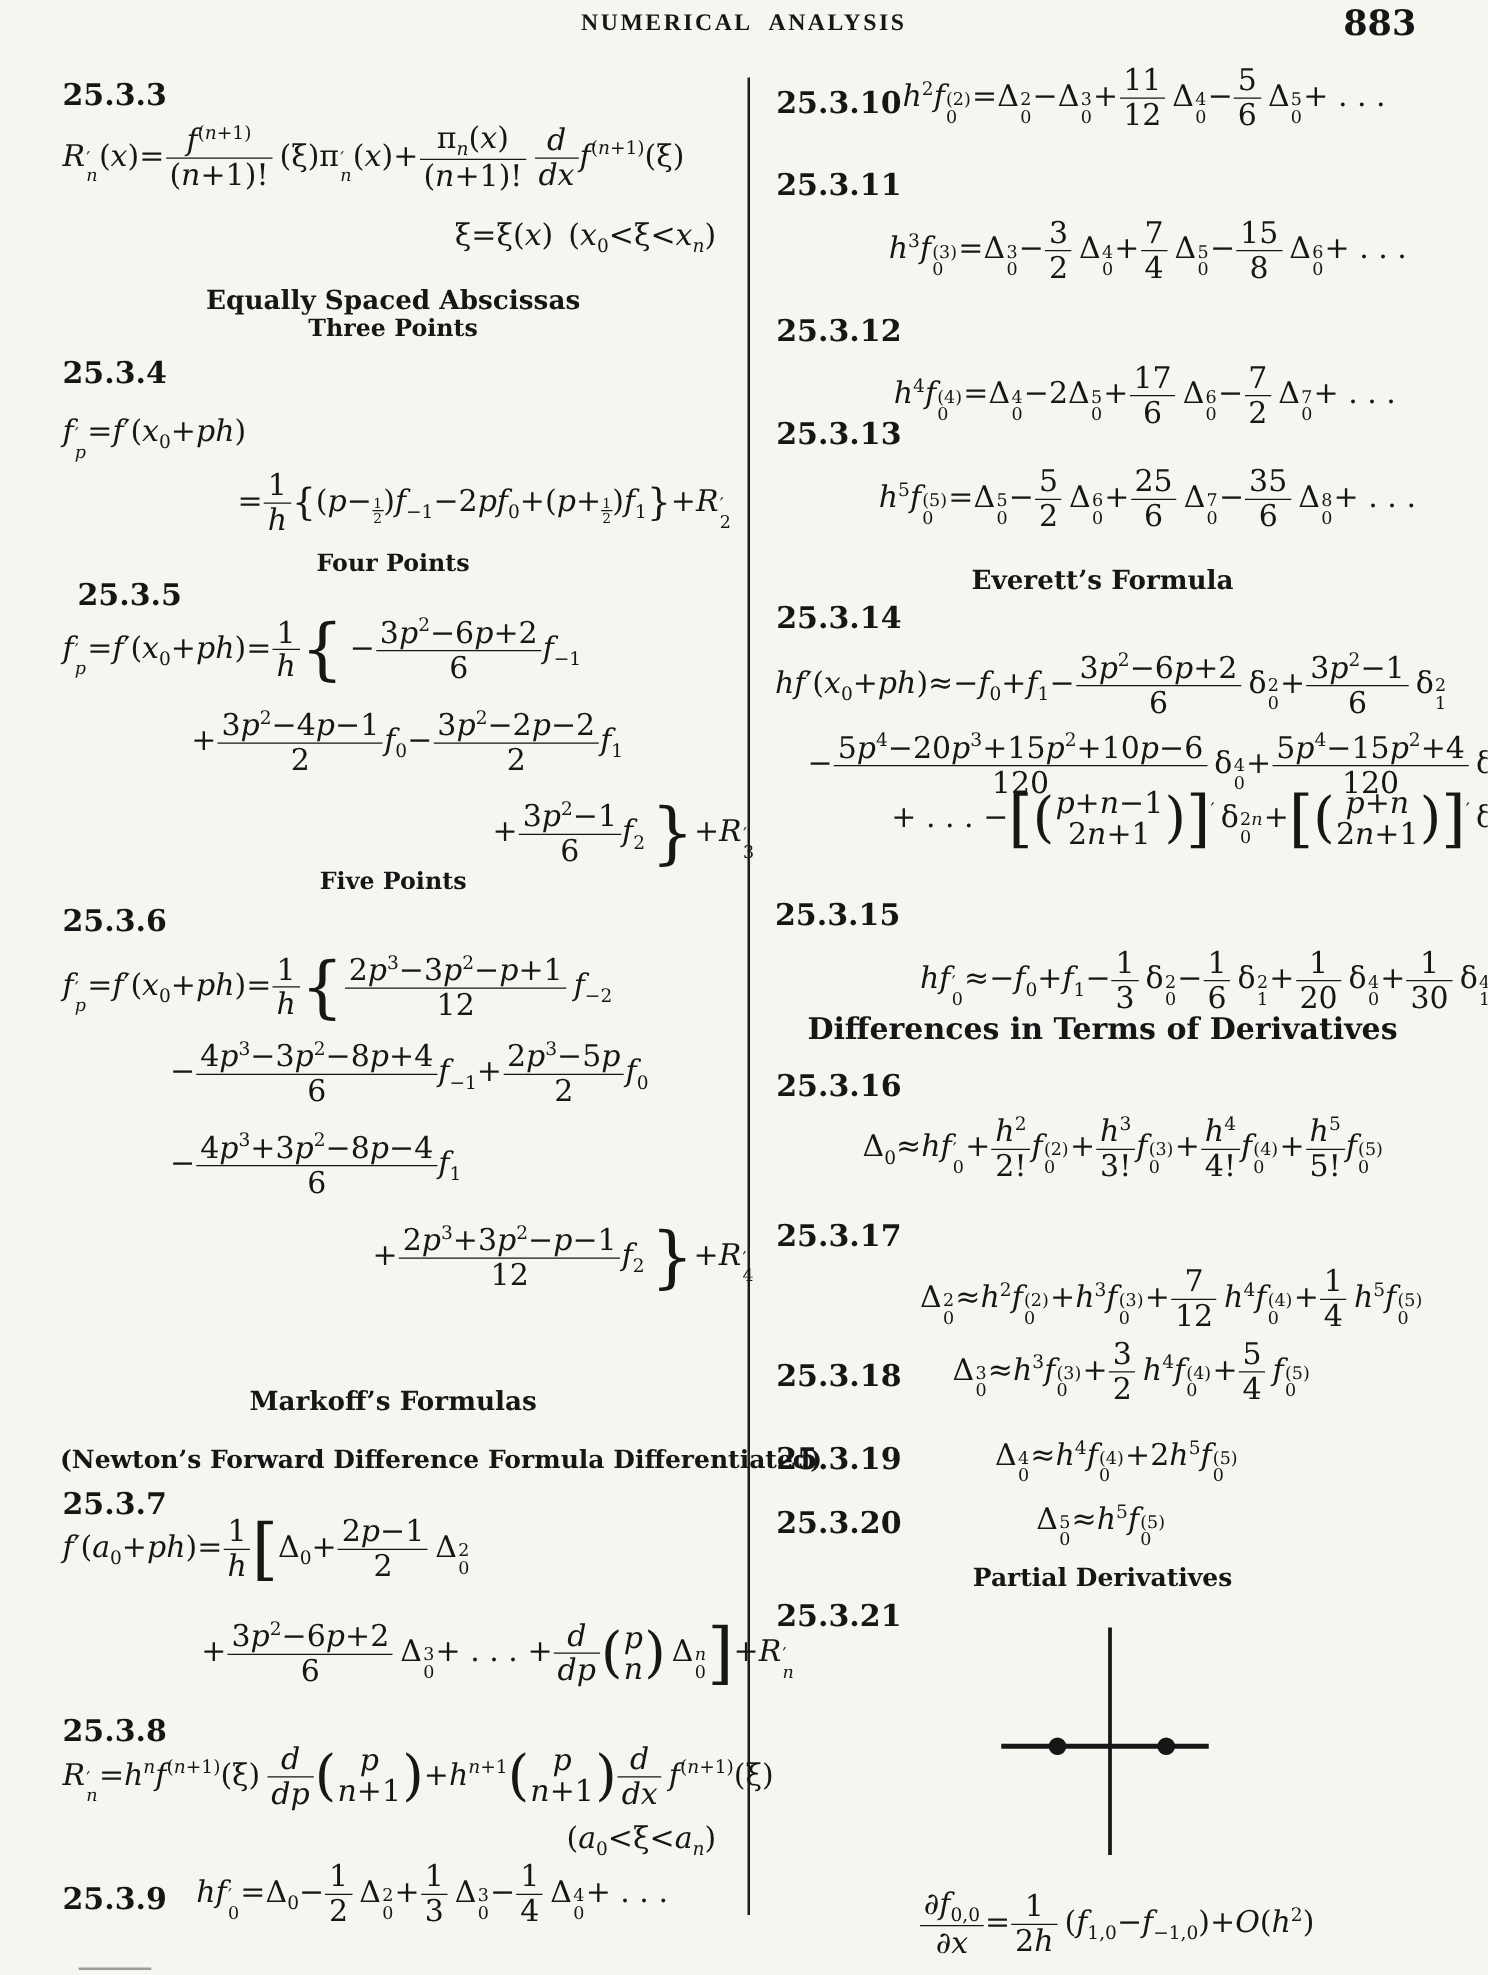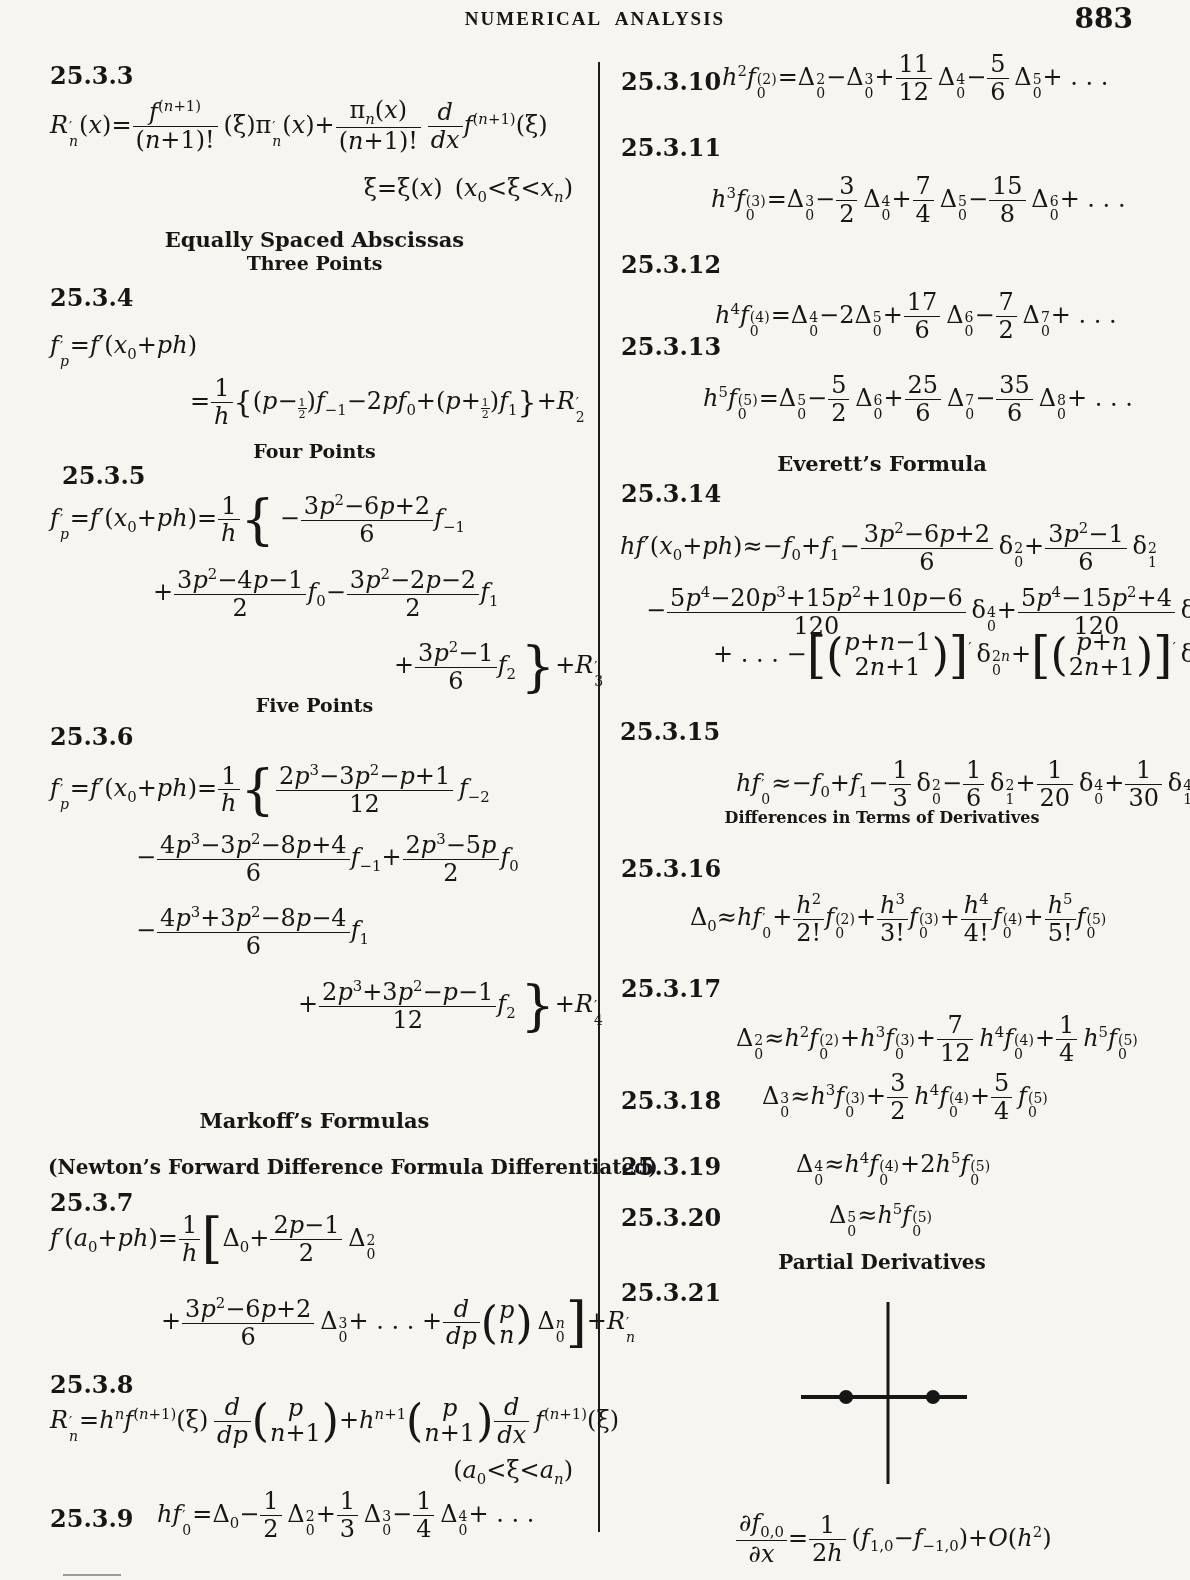--- a/index.html
+++ b/index.html
@@ -109,21 +109,21 @@
 
   <div class="abs hd" style="top:451px;left:0;">Everett’s Formula</div>
   <div class="abs lbl" style="top:479px;left:5px;">25.3.14</div>
   <div class="abs fm" style="top:520px;left:4px;"><i>hf</i>′(<i>x</i><sub>0</sub>+<i>ph</i>)≈−<i>f</i><sub>0</sub>+<i>f</i><sub>1</sub>−<span class="f"><span class="t">3<i>p</i><sup>2</sup>−6<i>p</i>+2</span><span class="b">6</span></span> δ<span class="ss"><span class="u">2</span><span class="l">0</span></span>+<span class="f"><span class="t">3<i>p</i><sup>2</sup>−1</span><span class="b">6</span></span> δ<span class="ss"><span class="u">2</span><span class="l">1</span></span></div>
   <div class="abs fm" style="top:584px;left:30px;">−<span class="f"><span class="t">5<i>p</i><sup>4</sup>−20<i>p</i><sup>3</sup>+15<i>p</i><sup>2</sup>+10<i>p</i>−6</span><span class="b">120</span></span> δ<span class="ss"><span class="u">4</span><span class="l">0</span></span>+<span class="f"><span class="t">5<i>p</i><sup>4</sup>−15<i>p</i><sup>2</sup>+4</span><span class="b">120</span></span> δ</div>
   <div class="abs fm" style="top:630px;left:97px;">+ . . . −<span class="bg3">[</span><span class="bg2">(</span><span class="bn"><span><i>p</i>+<i>n</i>−1</span><span>2<i>n</i>+1</span></span><span class="bg2">)</span><span class="bg3">]</span><sup>′</sup> δ<span class="ss"><span class="u">2<i>n</i></span><span class="l">0</span></span>+<span class="bg3">[</span><span class="bg2">(</span><span class="bn"><span><i>p</i>+<i>n</i></span><span>2<i>n</i>+1</span></span><span class="bg2">)</span><span class="bg3">]</span><sup>′</sup> δ</div>
 
   <div class="abs lbl" style="top:717px;left:4px;">25.3.15</div>
   <div class="abs fm" style="top:757px;left:120px;"><i>hf</i><span class="ss"><span class="u">′</span><span class="l">0</span></span>≈−<i>f</i><sub>0</sub>+<i>f</i><sub>1</sub>−<span class="f"><span class="t">1</span><span class="b">3</span></span> δ<span class="ss"><span class="u">2</span><span class="l">0</span></span>−<span class="f"><span class="t">1</span><span class="b">6</span></span> δ<span class="ss"><span class="u">2</span><span class="l">1</span></span>+<span class="f"><span class="t">1</span><span class="b">20</span></span> δ<span class="ss"><span class="u">4</span><span class="l">0</span></span>+<span class="f"><span class="t">1</span><span class="b">30</span></span> δ<span class="ss"><span class="u">4</span><span class="l">1</span></span></div>
 
-  <div class="abs hd" style="top:808px;left:0;font-size:16px;">Differences in Terms of Derivatives</div>
+  <div class="abs hd" style="top:808px;left:0;font-size:24px;">Differences in Terms of Derivatives</div>
   <div class="abs lbl" style="top:854px;left:5px;">25.3.16</div>
   <div class="abs fm" style="top:891px;left:74px;">Δ<sub>0</sub>≈<i>hf</i><span class="ss"><span class="u">′</span><span class="l">0</span></span>+<span class="f"><span class="t"><i>h</i><sup>2</sup></span><span class="b">2!</span></span><i>f</i><span class="ss"><span class="u">(2)</span><span class="l">0</span></span>+<span class="f"><span class="t"><i>h</i><sup>3</sup></span><span class="b">3!</span></span><i>f</i><span class="ss"><span class="u">(3)</span><span class="l">0</span></span>+<span class="f"><span class="t"><i>h</i><sup>4</sup></span><span class="b">4!</span></span><i>f</i><span class="ss"><span class="u">(4)</span><span class="l">0</span></span>+<span class="f"><span class="t"><i>h</i><sup>5</sup></span><span class="b">5!</span></span><i>f</i><span class="ss"><span class="u">(5)</span><span class="l">0</span></span></div>
 
   <div class="abs lbl" style="top:974px;left:5px;">25.3.17</div>
   <div class="abs fm" style="top:1012px;left:120px;">Δ<span class="ss"><span class="u">2</span><span class="l">0</span></span>≈<i>h</i><sup>2</sup><i>f</i><span class="ss"><span class="u">(2)</span><span class="l">0</span></span>+<i>h</i><sup>3</sup><i>f</i><span class="ss"><span class="u">(3)</span><span class="l">0</span></span>+<span class="f"><span class="t">7</span><span class="b">12</span></span> <i>h</i><sup>4</sup><i>f</i><span class="ss"><span class="u">(4)</span><span class="l">0</span></span>+<span class="f"><span class="t">1</span><span class="b">4</span></span> <i>h</i><sup>5</sup><i>f</i><span class="ss"><span class="u">(5)</span><span class="l">0</span></span></div>
 
   <div class="abs lbl" style="top:1086px;left:5px;">25.3.18</div>
   <div class="abs fm" style="top:1070px;left:146px;">Δ<span class="ss"><span class="u">3</span><span class="l">0</span></span>≈<i>h</i><sup>3</sup><i>f</i><span class="ss"><span class="u">(3)</span><span class="l">0</span></span>+<span class="f"><span class="t">3</span><span class="b">2</span></span> <i>h</i><sup>4</sup><i>f</i><span class="ss"><span class="u">(4)</span><span class="l">0</span></span>+<span class="f"><span class="t">5</span><span class="b">4</span></span> <i>f</i><span class="ss"><span class="u">(5)</span><span class="l">0</span></span></div>
 
   <div class="abs lbl" style="top:1152px;left:5px;">25.3.19</div>

